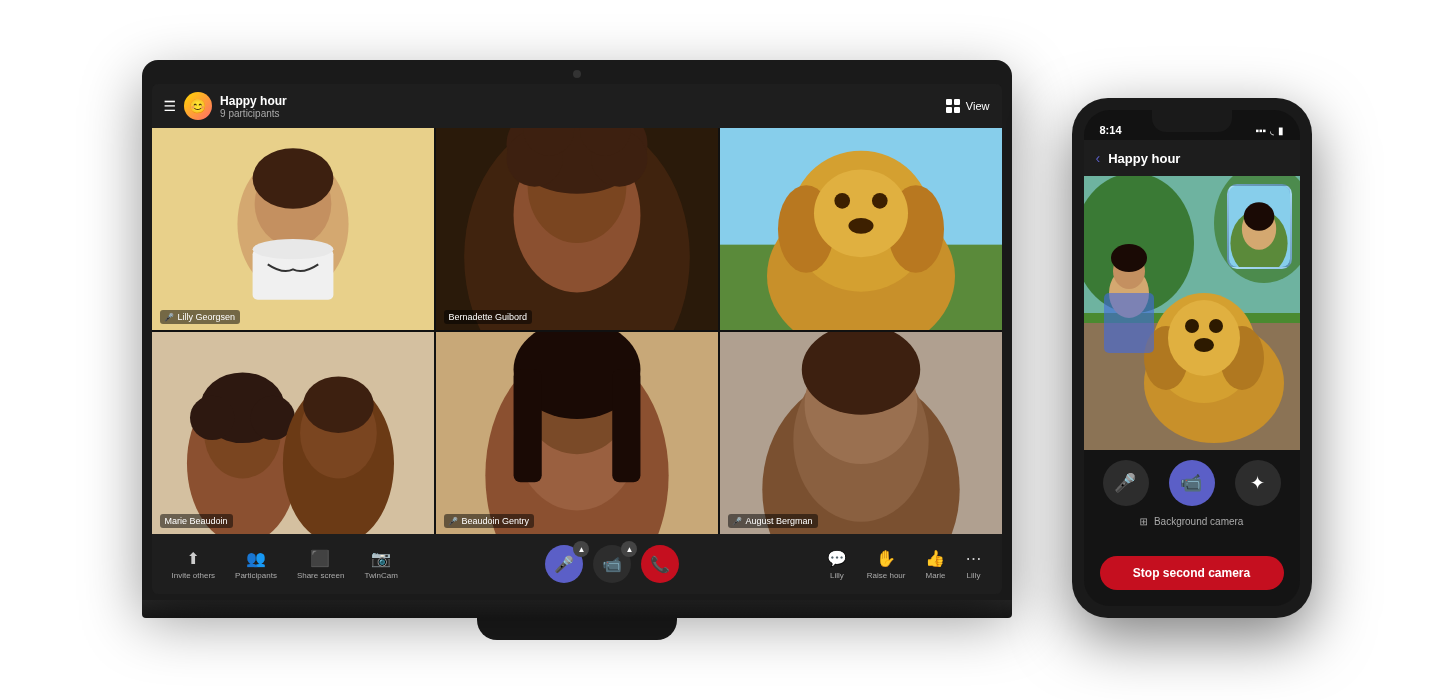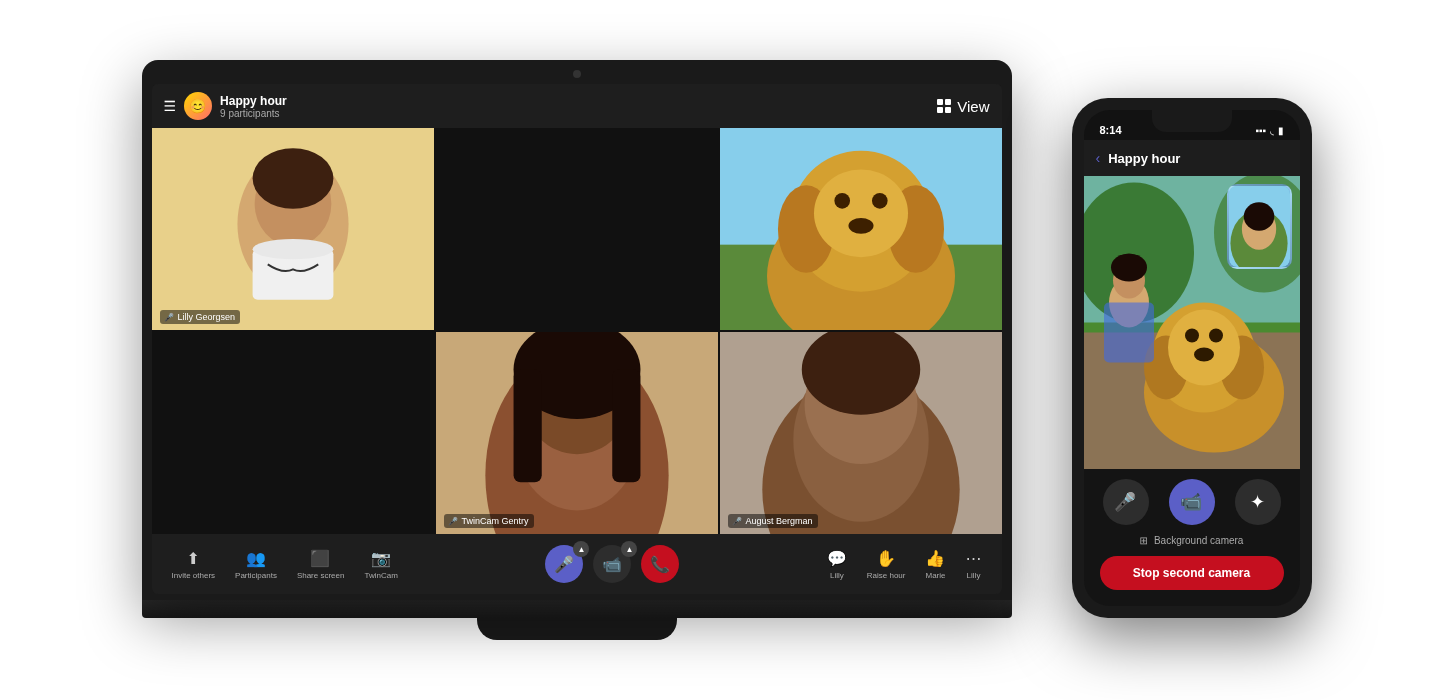--- a/index.html
+++ b/index.html
@@ -122,21 +122,21 @@
     .meeting-participants {
       color: #aaa;
       font-size: 10px;
     }
 
     .header-right {
       display: flex;
       align-items: center;
       gap: 6px;
       color: #fff;
-      font-size: 15px;
+      font-size: 11px;
     }
 
     .view-icon {
       display: grid;
       grid-template-columns: 1fr 1fr;
       gap: 2px;
       width: 14px;
       height: 14px;
     }
 
@@ -472,20 +472,21 @@
       width: 100%;
       background: #c50f1f;
       color: #fff;
       border: none;
       border-radius: 22px;
       padding: 10px;
       font-size: 12px;
       font-weight: 600;
       cursor: pointer;
       text-align: center;
+      margin-top: 19px;
     }
 
     
     .cell-bg-1 {
       background: linear-gradient(
         to bottom,
         #f5e6d0 0%, #e8d0b0 30%,
         #c4a882 50%, #d4b08a 70%,
         #a07040 100%
       );
@@ -570,20 +571,40 @@
               <ellipse cx="140" cy="120" rx="40" ry="10" fill="#e8e8e8"></ellipse>
 
               <path d="M115 135 Q130 145 140 140 Q150 145 165 135" stroke="#333" stroke-width="2" fill="none"></path>
             </svg>
             <div class="name-label">
               <span class="mic-icon-small">🎤</span>
               <span>Lilly Georgsen</span>
             </div>
           </div>
 
+          <div class="video-cell top-mid cell-bg-2">
+            <svg class="video-face-overlay" viewBox="0 0 200 200" xmlns="http://www.w3.org/2000/svg" preserveAspectRatio="xMidYMid slice">
+
+              <rect width="200" height="200" fill="#2a1a0a"></rect>
+
+              <ellipse cx="100" cy="120" rx="80" ry="100" fill="#4a2810" opacity="0.7"></ellipse>
+
+              <ellipse cx="100" cy="90" rx="45" ry="55" fill="#8B5030"></ellipse>
+              <ellipse cx="100" cy="70" rx="35" ry="40" fill="#7a4520"></ellipse>
+
+              <ellipse cx="100" cy="40" rx="50" ry="35" fill="#3d2010"></ellipse>
+              <circle cx="70" cy="50" r="20" fill="#3d2010"></circle>
+              <circle cx="130" cy="50" r="20" fill="#3d2010"></circle>
+              <circle cx="80" cy="30" r="18" fill="#3d2010"></circle>
+              <circle cx="120" cy="30" r="18" fill="#3d2010"></circle>
+            </svg>
+            <div class="name-label">
+              <span>Bernadette Guibord</span>
+            </div>
+          </div>
 
           <div class="video-cell top-right">
             <svg class="video-face-overlay" viewBox="0 0 180 180" xmlns="http://www.w3.org/2000/svg" preserveAspectRatio="xMidYMid slice">
 
               <rect width="180" height="180" fill="#87CEEB"></rect>
               <rect y="100" width="180" height="80" fill="#5a8a3a"></rect>
 
               <ellipse cx="90" cy="120" rx="60" ry="50" fill="#c8902a"></ellipse>
               <ellipse cx="90" cy="85" rx="45" ry="45" fill="#d4a030"></ellipse>
 
@@ -592,35 +613,54 @@
 
               <ellipse cx="90" cy="80" rx="30" ry="28" fill="#e0b040"></ellipse>
 
               <circle cx="78" cy="72" r="5" fill="#3d2000"></circle>
               <circle cx="102" cy="72" r="5" fill="#3d2000"></circle>
 
               <ellipse cx="90" cy="88" rx="8" ry="5" fill="#3d2000"></ellipse>
             </svg>
           </div>
 
+          <div class="video-cell bottom-left">
+            <svg class="video-face-overlay" viewBox="0 0 280 200" xmlns="http://www.w3.org/2000/svg" preserveAspectRatio="xMidYMid slice">
+
+              <rect width="280" height="200" fill="#d4c0a0"></rect>
+
+              <ellipse cx="90" cy="130" rx="55" ry="80" fill="#8B5030"></ellipse>
+              <ellipse cx="90" cy="100" rx="38" ry="45" fill="#7a4520"></ellipse>
+              <ellipse cx="90" cy="75" rx="42" ry="35" fill="#2d1810"></ellipse>
+              <circle cx="60" cy="85" r="22" fill="#2d1810"></circle>
+              <circle cx="120" cy="85" r="22" fill="#2d1810"></circle>
+
+              <ellipse cx="185" cy="130" rx="55" ry="80" fill="#6b3a15"></ellipse>
+              <ellipse cx="185" cy="100" rx="38" ry="45" fill="#7a4520"></ellipse>
+              <ellipse cx="185" cy="72" rx="35" ry="28" fill="#3d2010"></ellipse>
+            </svg>
+            <div class="name-label">
+              <span>Marie Beaudoin</span>
+            </div>
+          </div>
 
           <div class="video-cell bottom-mid cell-bg-4">
             <svg class="video-face-overlay" viewBox="0 0 200 200" xmlns="http://www.w3.org/2000/svg" preserveAspectRatio="xMidYMid slice">
               <rect width="200" height="200" fill="#c8a878"></rect>
               <ellipse cx="100" cy="130" rx="65" ry="90" fill="#8B5030"></ellipse>
               <ellipse cx="100" cy="100" rx="45" ry="55" fill="#9a6040"></ellipse>
               <ellipse cx="100" cy="75" rx="38" ry="40" fill="#7a4a28"></ellipse>
 
               <ellipse cx="100" cy="55" rx="45" ry="35" fill="#1a0a05"></ellipse>
               <rect x="55" y="55" width="20" height="80" fill="#1a0a05" rx="5"></rect>
               <rect x="125" y="55" width="20" height="80" fill="#1a0a05" rx="5"></rect>
             </svg>
             <div class="name-label">
               <span class="mic-icon-small">🎤</span>
-              <span>TwinCam Gentry</span>
+              <span>Beaudoin Gentry</span>
             </div>
           </div>
 
           <div class="video-cell bottom-right cell-bg-5">
             <svg class="video-face-overlay" viewBox="0 0 200 200" xmlns="http://www.w3.org/2000/svg" preserveAspectRatio="xMidYMid slice">
               <rect width="200" height="200" fill="#b0a090"></rect>
               <ellipse cx="100" cy="140" rx="70" ry="80" fill="#7a5030"></ellipse>
               <ellipse cx="100" cy="105" rx="48" ry="58" fill="#8a6040"></ellipse>
               <ellipse cx="100" cy="80" rx="40" ry="42" fill="#9a7050"></ellipse>
 

